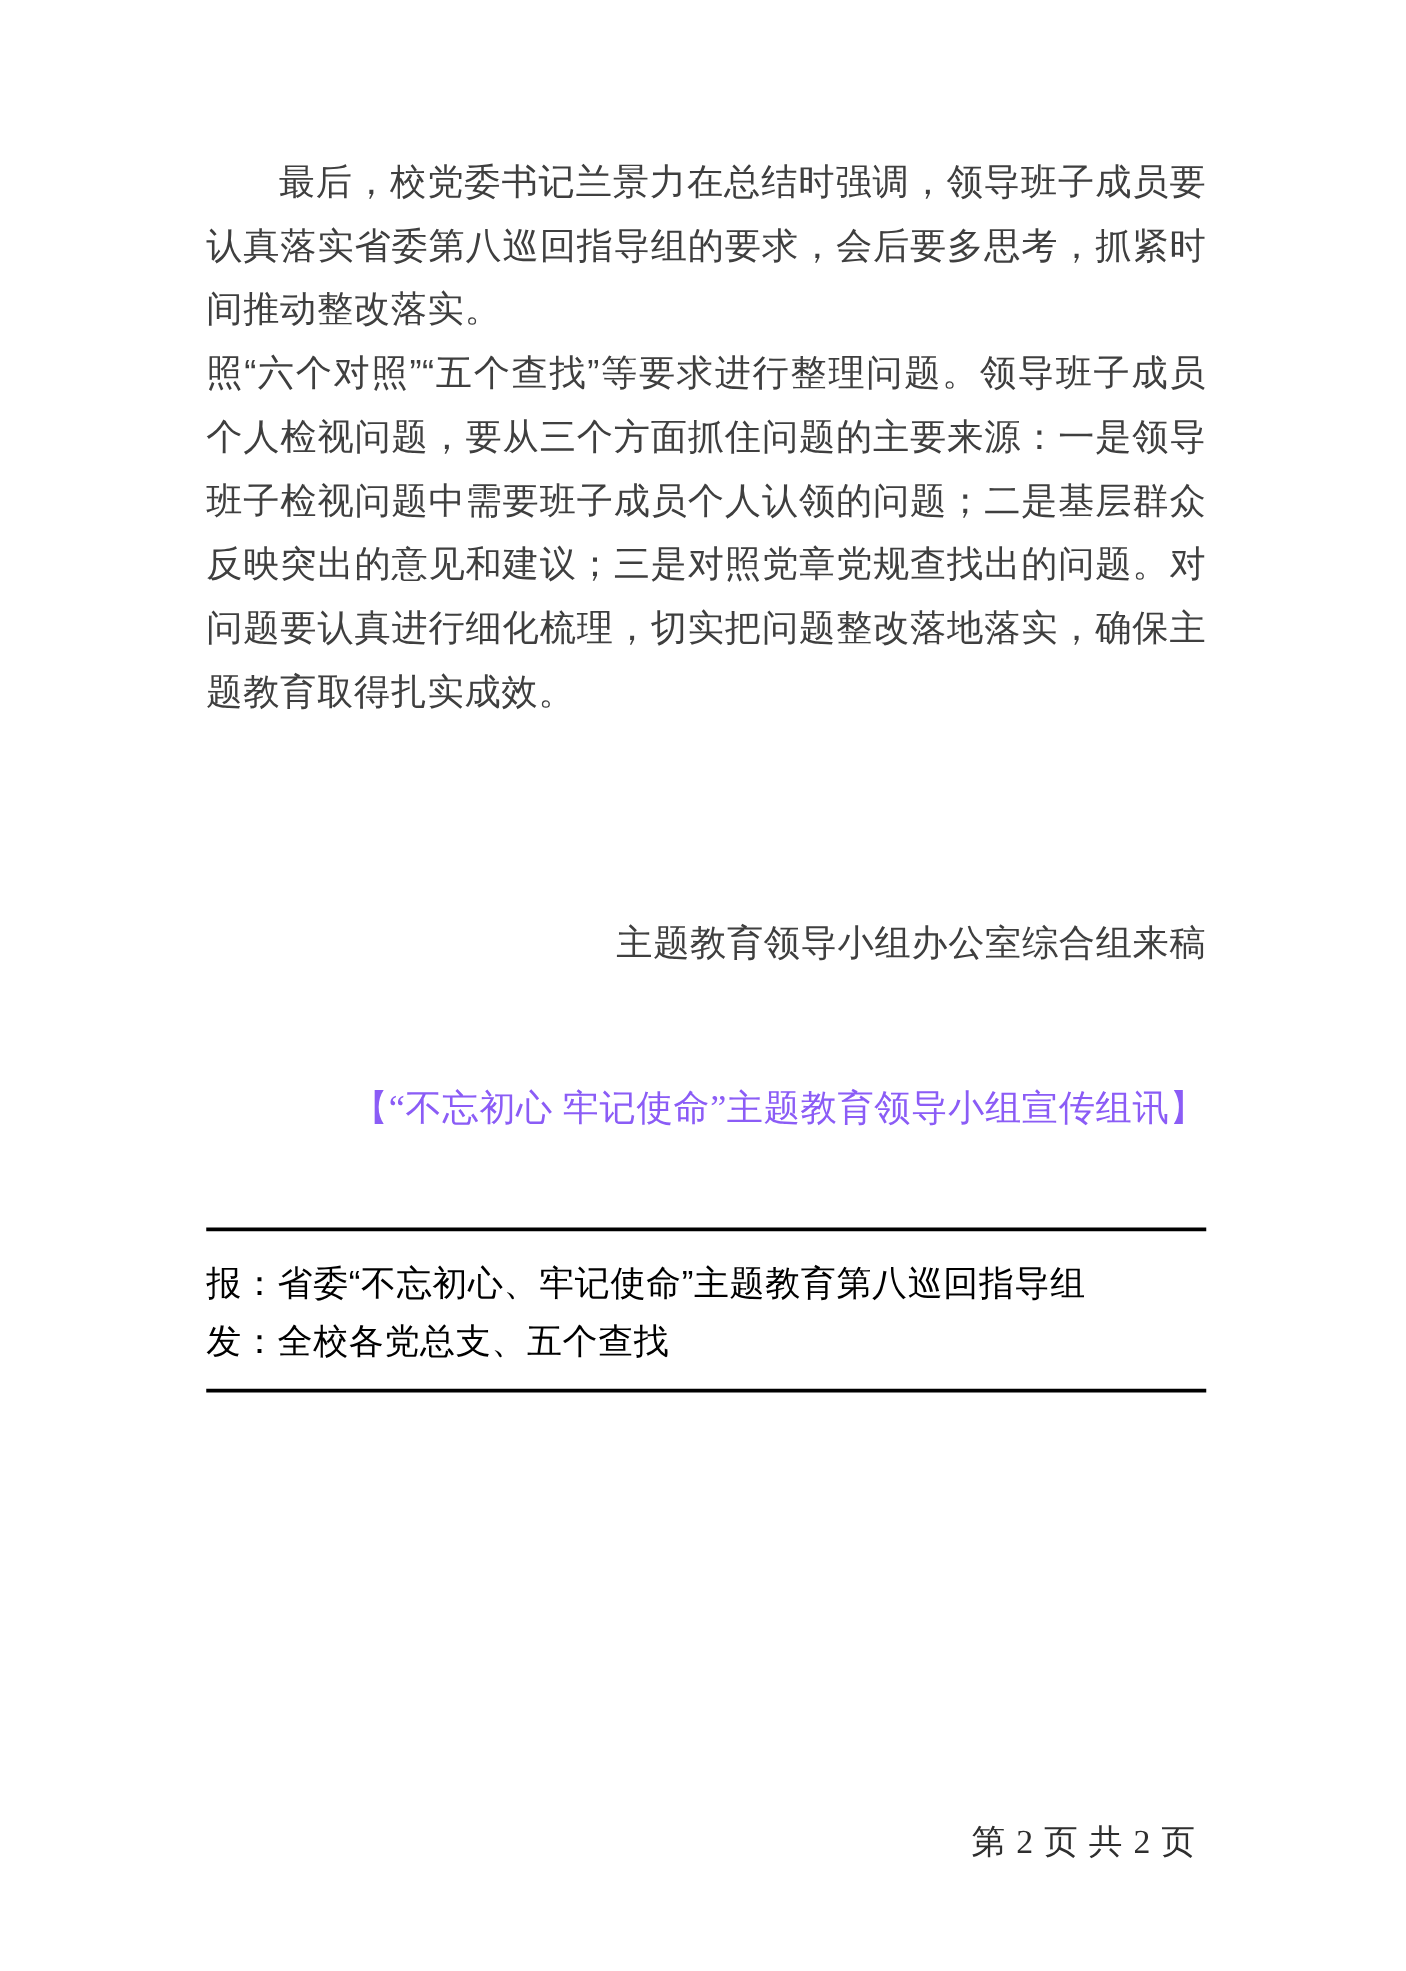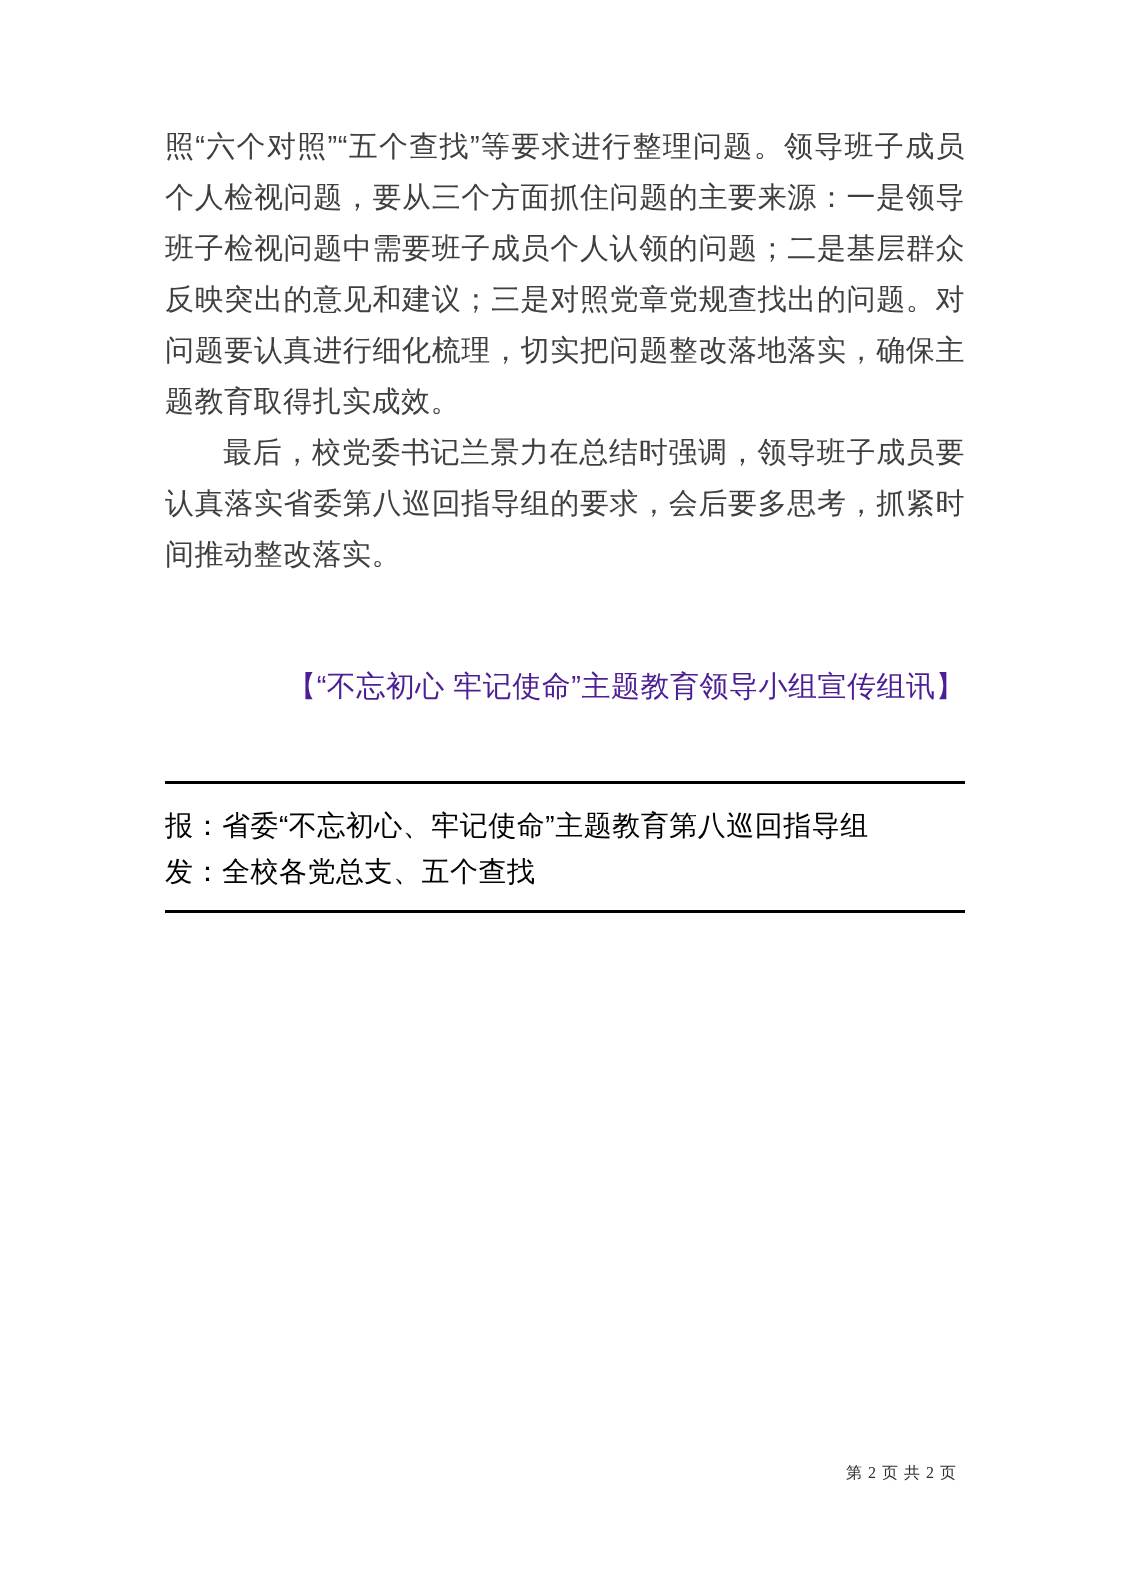--- a/index.html
+++ b/index.html
@@ -37,24 +37,25 @@
     line-height: 51px;
     color: #3f3f3f;
     font-weight: 300;
     text-align: right;
     letter-spacing: 0.5px;
   }
   .bracket-line {
     margin: 81px 0 0 0;
     font-size: 29px;
     line-height: 51px;
-    color: #4c1d95;
+    color: #8b5cf6;
     font-weight: 300;
     text-align: right;
     letter-spacing: 0.5px;
+    font-family: Liberation Serif, serif;
   }
   .rule {
     border: none;
     height: 3px;
     background: #000000;
     width: 100%;
   }
   .rule-top { margin: 69px 0 0 0; }
   .rule-bottom { margin: 15px 0 0 0; }
   .dist-block {
@@ -66,37 +67,38 @@
     line-height: 46px;
     font-weight: 400;
     color: #000000;
     text-align: left;
     letter-spacing: 0.5px;
   }
   .page-footer {
     position: absolute;
     top: 1459px;
     right: 168px;
-    font-size: 16px;
+    font-size: 27px;
     line-height: 28px;
     color: #2f2f2f;
     font-family: "Liberation Serif", serif;
     letter-spacing: 1px;
   }
 </style>
 </head>
 <body>
 
 <div class="page">
   <main class="content">
 
+    <p class="para indent">最后，校党委书记兰景力在总结时强调，领导班子成员要认真落实省委第八巡回指导组的要求，会后要多思考，抓紧时间推动整改落实。</p>
+
     <p class="para">照“六个对照”“五个查找”等要求进行整理问题。领导班子成员个人检视问题，要从三个方面抓住问题的主要来源：一是领导班子检视问题中需要班子成员个人认领的问题；二是基层群众反映突出的意见和建议；三是对照党章党规查找出的问题。对问题要认真进行细化梳理，切实把问题整改落地落实，确保主题教育取得扎实成效。</p>
 
-    <p class="para indent">最后，校党委书记兰景力在总结时强调，领导班子成员要认真落实省委第八巡回指导组的要求，会后要多思考，抓紧时间推动整改落实。</p>
-
+    <p class="attribution">主题教育领导小组办公室综合组来稿</p>
 
     <p class="bracket-line">【“不忘初心 牢记使命”主题教育领导小组宣传组讯】</p>
 
     <div class="rule rule-top"></div>
 
     <div class="dist-block">
       <p class="dist-line">报：省委“不忘初心、牢记使命”主题教育第八巡回指导组</p>
       <p class="dist-line">发：全校各党总支、五个查找</p>
     </div>
 

